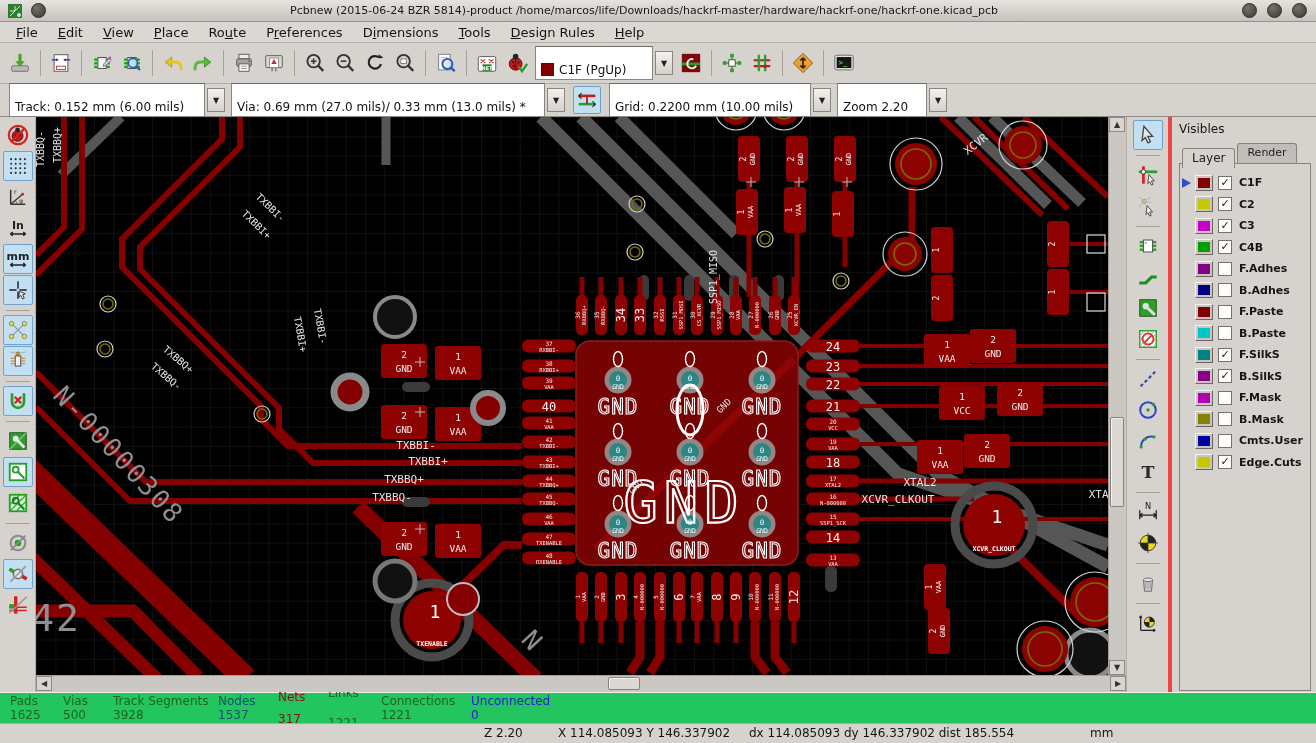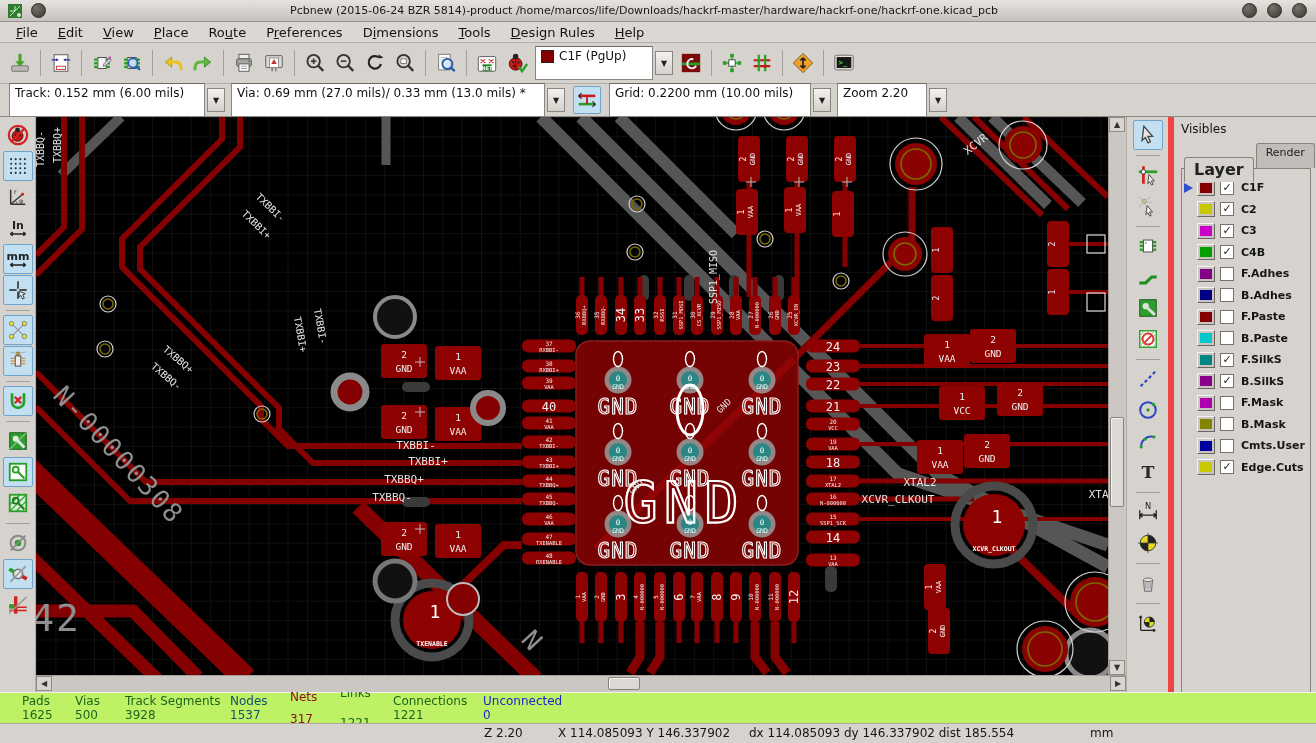--- a/index.html
+++ b/index.html
@@ -16,56 +16,56 @@
 .menu-item { padding:1px 10px; color:#141414; cursor:default; }
 .menu-item u { text-decoration:underline; }
 
 
 .toolbar { height:41px; background:#d6d2cd; display:flex; align-items:center; padding:0 5px; border-bottom:1px solid #b3aea8; }
 .toolbar2 { height:33px; background:#d6d2cd; display:flex; align-items:center; padding:0 6px; border-bottom:1px solid #8f8a84; }
 .tb-btn { width:28px; height:28px; margin:0 1px; display:flex; align-items:center; justify-content:center; border:1px solid transparent; border-radius:2px; flex:none; }
 .tb-btn.active { background:#c3e0f3; border:1px solid #6fa3cc; }
 .tb-sep { width:1px; height:26px; background:#a5a09a; margin:0 5px; flex:none; }
 .combo-wrap { display:flex; align-items:center; margin:0 3px; flex:none; }
-.combo-field { height:24px; background:#fff; border:1px solid #8a857f; border-top-color:#6f6a64; display:flex; align-items:flex-end; padding:16px 5px; font-size:12px; color:#111; white-space:nowrap; }
+.combo-field { height:24px; background:#fff; border:1px solid #8a857f; border-top-color:#6f6a64; display:flex; align-items:flex-start; padding:16px 5px; font-size:12px; color:#111; white-space:nowrap; }
 .combo-btn { width:18px; height:24px; background:linear-gradient(#f4f1ee,#d5d1cc); border:1px solid #8a857f; margin-left:2px; display:flex; align-items:center; justify-content:center; font-size:8px; color:#222; }
 .layer-swatch { width:13px; height:13px; border:1px solid #222; margin-right:5px; flex:none; }
 
 
 .main { flex:1; display:flex; min-height:0; }
 .side-toolbar { background:#d6d2cd; display:flex; flex-direction:column; align-items:center; padding-top:3px; }
 .side-toolbar.left { width:36px; border-right:1px solid #b3aea8; }
 .side-toolbar.right { width:42px; border-left:1px solid #b3aea8; }
 .side-toolbar .tb-btn { width:30px; height:30px; margin:0 0 1px 0; }
 .side-sep { width:24px; height:1px; background:#a5a09a; margin:4px 0; flex:none; }
 .canvas-area { width:1090px; display:flex; flex-direction:column; }
 .canvas-row { display:flex; height:558px; }
 #pcb { width:1072px; height:558px; background:#000; display:block; }
 .vscroll { width:18px; background:#cbc7c2; border-left:1px solid #a5a09a; position:relative; }
 .hscroll { height:17px; background:#cbc7c2; border-top:1px solid #a5a09a; position:relative; }
 .scroll-arrow { position:absolute; width:16px; height:15px; background:#d8d4cf; border:1px solid #8f8a84; font-size:8px; color:#333; display:flex; align-items:center; justify-content:center; }
 .thumb { position:absolute; background:#dcd8d3; border:1px solid #87827c; border-radius:2px; box-shadow:inset 1px 1px 0 #f4f1ee; }
 
 
-.visibles { width:148px; background:#d6d2cd; border-left:6px solid #ef4444; padding:5px 5px 0 7px; font-size:12px; }
+.visibles { width:148px; background:#d6d2cd; border-left:4px solid #ef4444; padding:5px 5px 0 7px; font-size:12px; }
 .visibles-title { color:#141414; margin-bottom:7px; }
 .tabs { display:flex; margin-left:3px; }
 .tab { padding:2px 9px 3px; font-size:11px; border:1px solid #87827c; border-bottom:none; background:#c2bdb8; border-radius:3px 3px 0 0; color:#222; margin-right:2px; }
-.tab.active { background:#d6d2cd; font-size:16px; position:relative; z-index:2; top:14px;font-weight:bold; }
+.tab.active { background:#d6d2cd; font-size:12px; position:relative; z-index:2; top:5px; }
 .tabpane { border:1px solid #87827c; height:528px; padding:8px 2px 0 2px; background:#d6d2cd; }
 .layer-row { display:flex; align-items:center; height:21.5px; }
 .arrow-slot { width:13px; display:flex; justify-content:flex-start; }
 .sel-arrow { width:0; height:0; border-left:9px solid #2b50c8; border-top:5px solid transparent; border-bottom:5px solid transparent; }
 .swatch { width:18px; height:16px; border-style:solid; border-width:1px; border-color:#f6f4f1 #6b6660 #6b6660 #f6f4f1; background:#c9c4bf; display:flex; align-items:center; justify-content:center; margin-right:5px; flex:none; }
 .swatch-inner { width:12px; height:10px; }
 .cb { width:14px; height:14px; background:#fff; border:1px solid #76716b; font-size:11px; line-height:12px; text-align:center; color:#1a1a1a; margin-right:7px; flex:none; }
 .layer-name { font-size:11px; font-weight:bold; color:#161616; }
 
 
-.status1 { height:31px; background:#bef264; border-top:1px solid #f3f1ee; display:flex; padding-left:22px; font-size:12px; }
+.status1 { height:31px; background:#22c55e; border-top:1px solid #f3f1ee; display:flex; padding-left:10px; font-size:12px; }
 .sfield { display:flex; flex-direction:column; justify-content:center; line-height:14px; }
 .status2 { height:20px; background:#d6d2cd; border-top:1px solid #aba69f; position:relative; font-size:12px; color:#161616; }
 .status2 span { position:absolute; top:2px; white-space:nowrap; }
 </style>
 </head>
 <body>
 
 <div id="app">
 
   <div class="titlebar">

